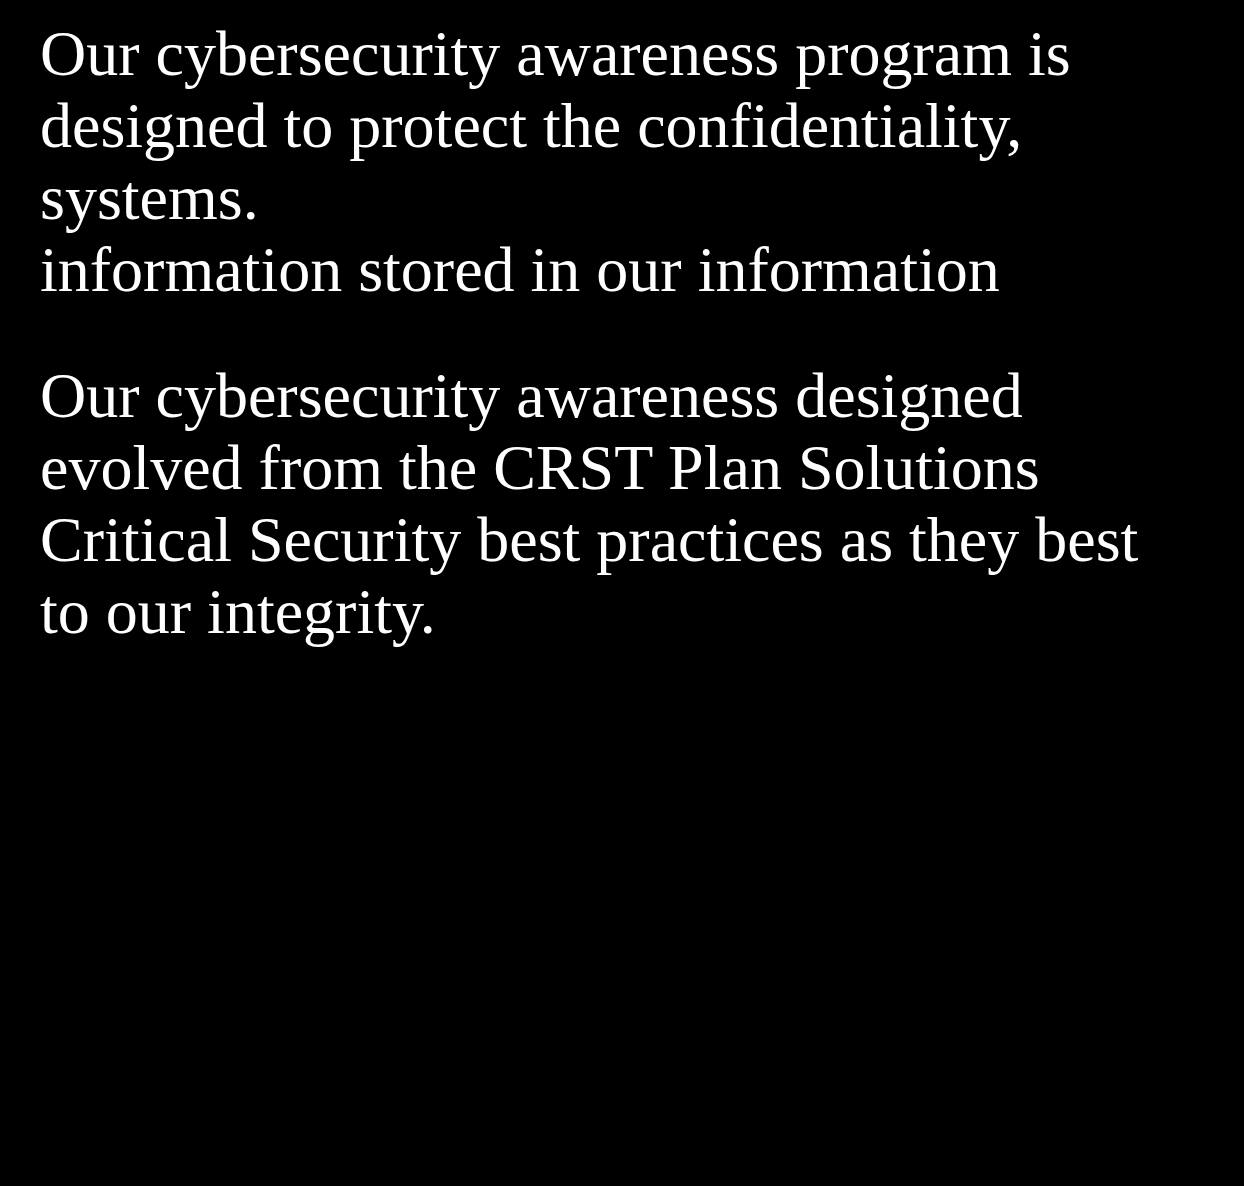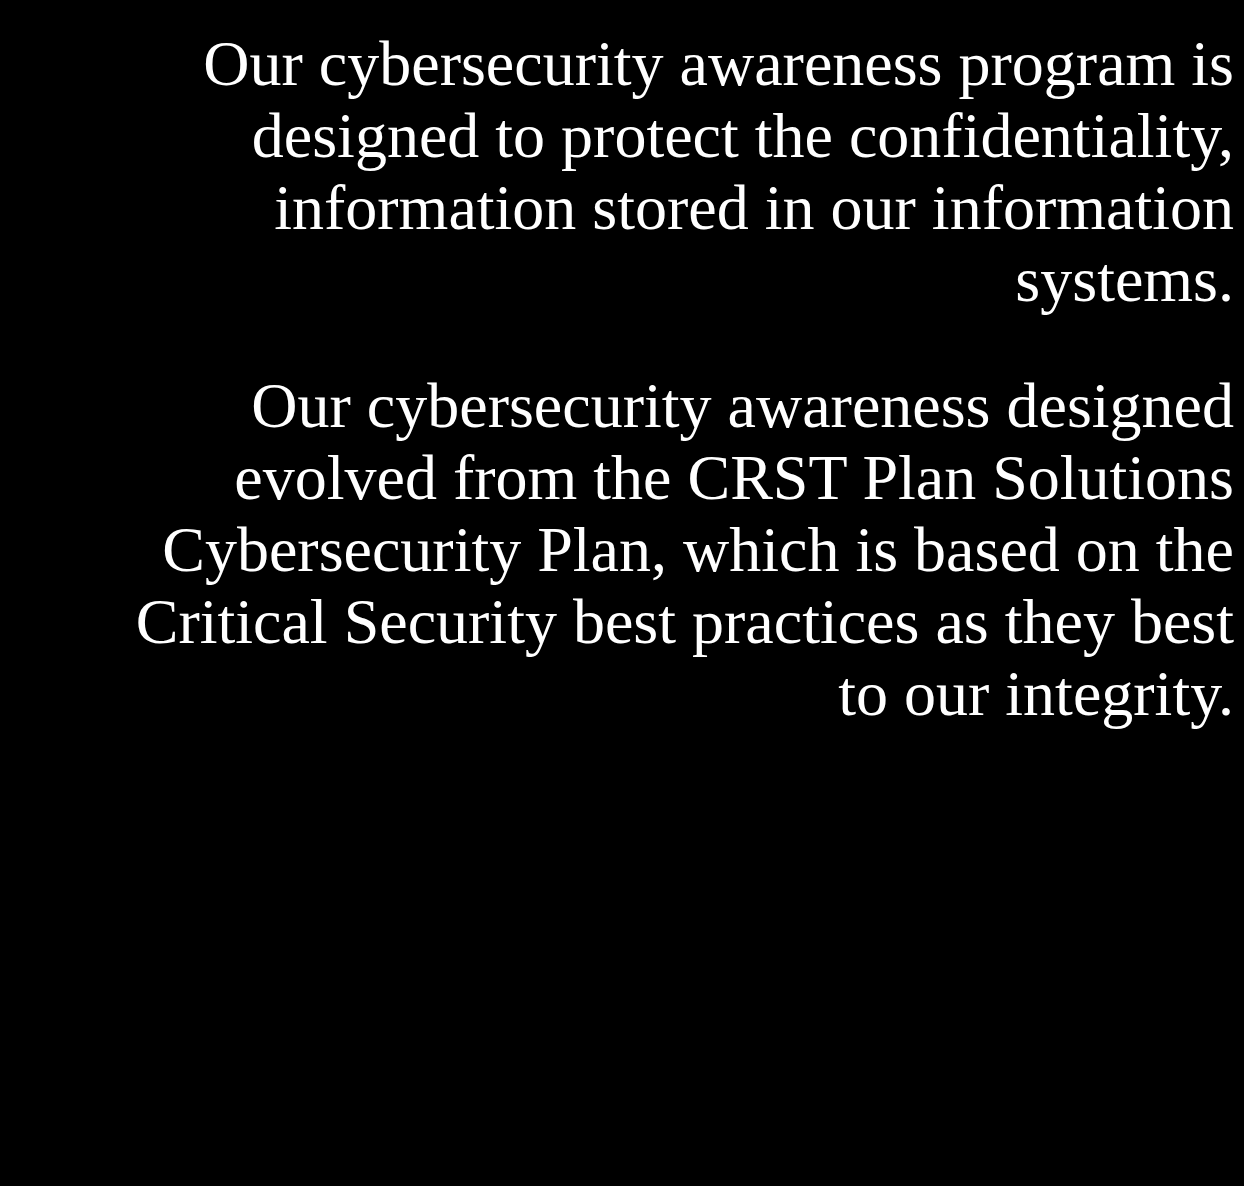--- a/index.html
+++ b/index.html
@@ -10,23 +10,22 @@
   .screen {
     position: relative;
     width: 1244px;
     height: 1186px;
     background: #000000;
     overflow: hidden;
     box-sizing: border-box;
     padding: 18px 0 0 40px;
   }
   .paragraph {
-    margin: 10px;
+    margin: 0;
     padding: 0;
-    text-align: right;
   }
   .paragraph + .paragraph {
     margin-top: 54px;
   }
   .line {
     font-family: "Liberation Serif", "DejaVu Serif", serif;
     font-size: 64px;
     line-height: 72px;
     font-weight: normal;
     color: #ffffff;
@@ -34,25 +33,24 @@
   }
 </style>
 </head>
 <body>
 
 <div class="screen">
 
   <div class="paragraph">
     <div class="line">Our cybersecurity awareness program is</div>
     <div class="line">designed to protect the confidentiality,</div>
+    <div class="line">systems.</div>
     <div class="line">information stored in our information</div>
-    <div class="line">systems.</div>
   </div>
 
   <div class="paragraph">
     <div class="line">Our cybersecurity awareness designed</div>
     <div class="line">evolved from the CRST Plan Solutions</div>
-    <div class="line">Cybersecurity Plan, which is based on the</div>
     <div class="line">Critical Security best practices as they best</div>
     <div class="line">to our integrity.</div>
   </div>
 
 </div>
 
 </body></html>

